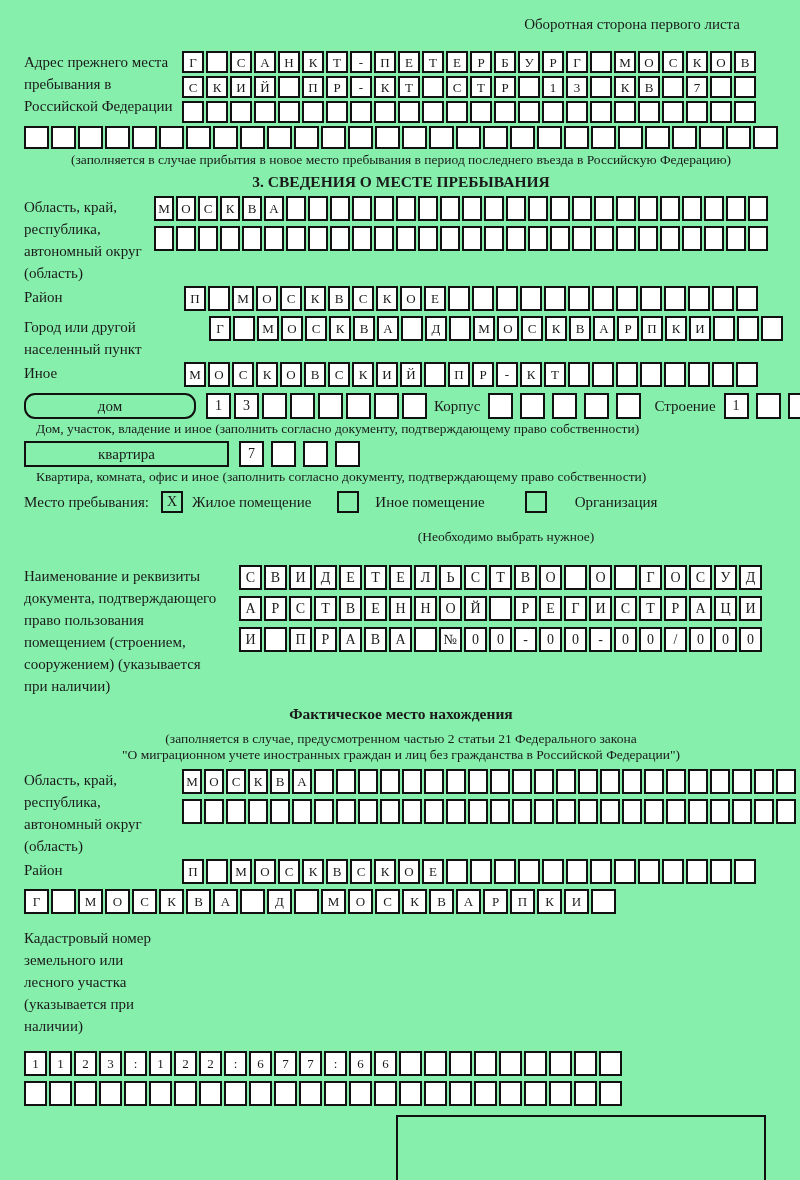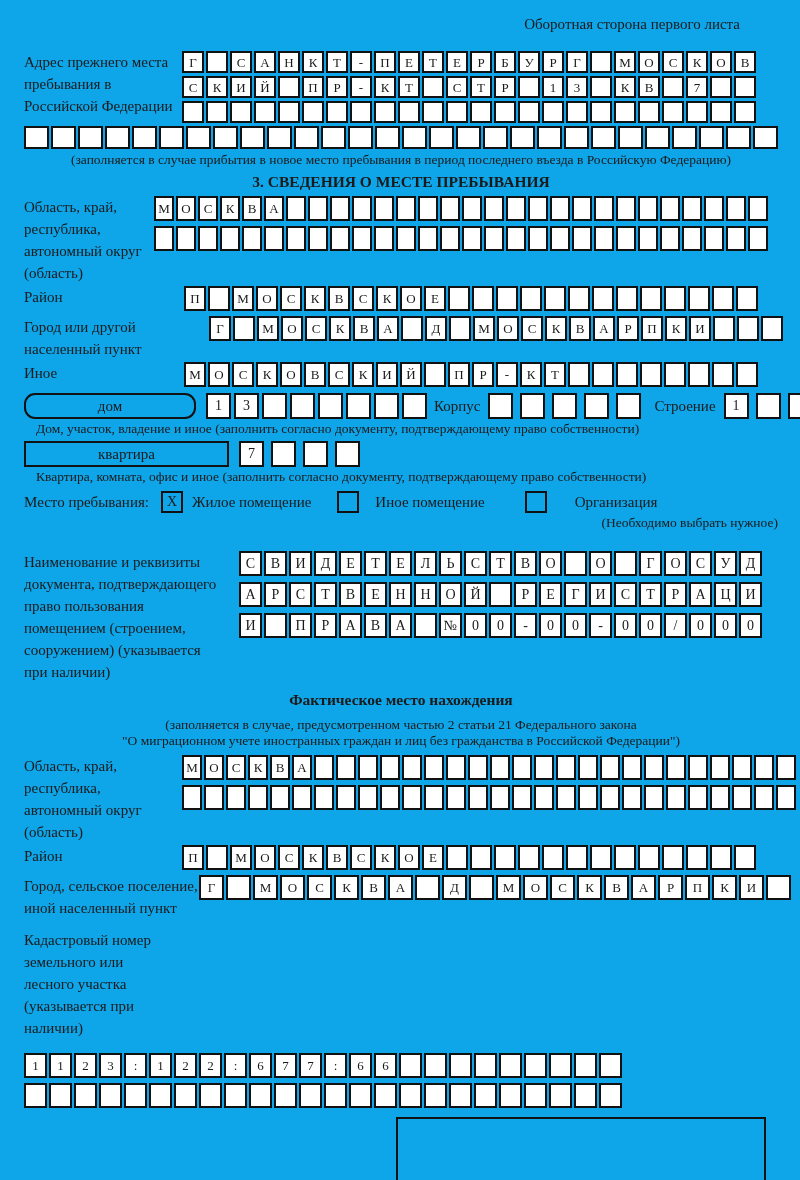--- a/index.html
+++ b/index.html
@@ -1,20 +1,20 @@
 <!DOCTYPE html>
 <html><head>
 <meta charset="utf-8">
 <style>
   * { box-sizing: border-box; margin: 0; padding: 0; }
   html,body { background:#fff; }
   .sheet {
     position: relative;
     width: 800px; height: 1180px;
-    background: #0ea5e9; color: #1a1a1a;
+    background: #86efac; color: #1a1a1a;
     font-family: "Liberation Serif", "DejaVu Serif", serif;
     padding: 16px 22px 0 24px;
     overflow: hidden;
   }
   .hdr-note { text-align: right; font-size: 15px; padding-right: 38px; }
 
   .label { font-size: 15px; line-height: 22px; flex-shrink: 0; }
   .frow { display: flex; align-items: flex-start; }
   .cellcol { display: flex; flex-direction: column; }
   .cellrow { display: flex; margin-bottom: 3px; }
@@ -375,21 +375,21 @@
 
   <div class="stay-row" style="margin-top:6px;">
     <span>Место пребывания:</span>
     <span class="chk" style="margin-left:12px;">X</span>
     <span style="margin-left:9px;">Жилое помещение</span>
     <span class="chk" style="margin-left:26px;"></span>
     <span style="margin-left:16px;">Иное помещение</span>
     <span class="chk" style="margin-left:40px;"></span>
     <span style="margin-left:28px;">Организация</span>
   </div>
-  <div class="note" style="text-align:right; padding-left:210px; margin-top:2px;">(Необходимо выбрать нужное)</div>
+  <div class="note" style="text-align:center; padding-left:210px; margin-top:16px;">(Необходимо выбрать нужное)</div>
 
   <div class="frow" style="margin-top:20px;">
     <div class="label" style="width:215px; padding-right:14px;">Наименование и реквизиты документа, подтверждающего право пользования помещением (строением, сооружением) (указывается при наличии)</div>
     <div class="cellcol">
       <div class="cellrow cells-doc">
           <span class="cell">С</span>
           <span class="cell">В</span>
           <span class="cell">И</span>
           <span class="cell">Д</span>
           <span class="cell">Е</span>
@@ -553,21 +553,20 @@
         <span class="cell"></span>
         <span class="cell"></span>
         <span class="cell"></span>
         <span class="cell"></span>
         <span class="cell"></span>
         <span class="cell"></span>
       </div>
   </div>
 
   <div class="frow" style="margin-top:2px;">
-    <div class="label" style="width:175px;">Город, сельское поселение, иной населенный пункт</div>
     <div class="cellrow cells-city2">
         <span class="cell">Г</span>
         <span class="cell"></span>
         <span class="cell">М</span>
         <span class="cell">О</span>
         <span class="cell">С</span>
         <span class="cell">К</span>
         <span class="cell">В</span>
         <span class="cell">А</span>
         <span class="cell"></span>

